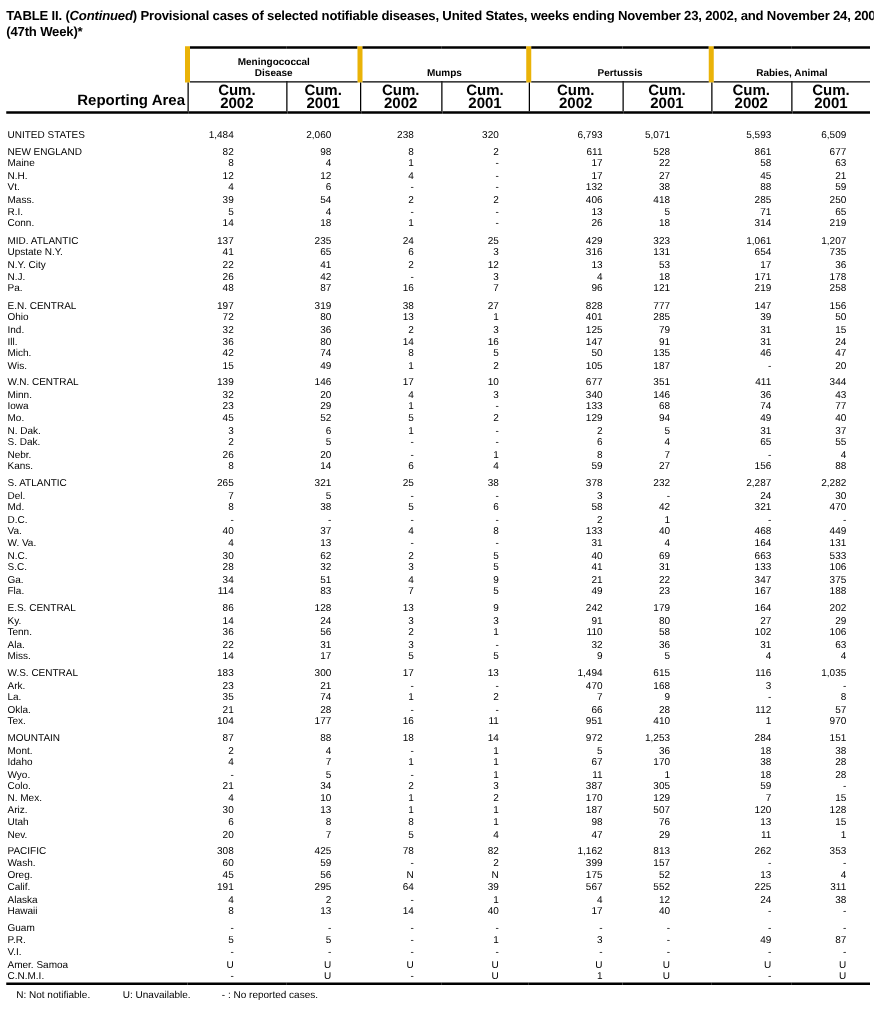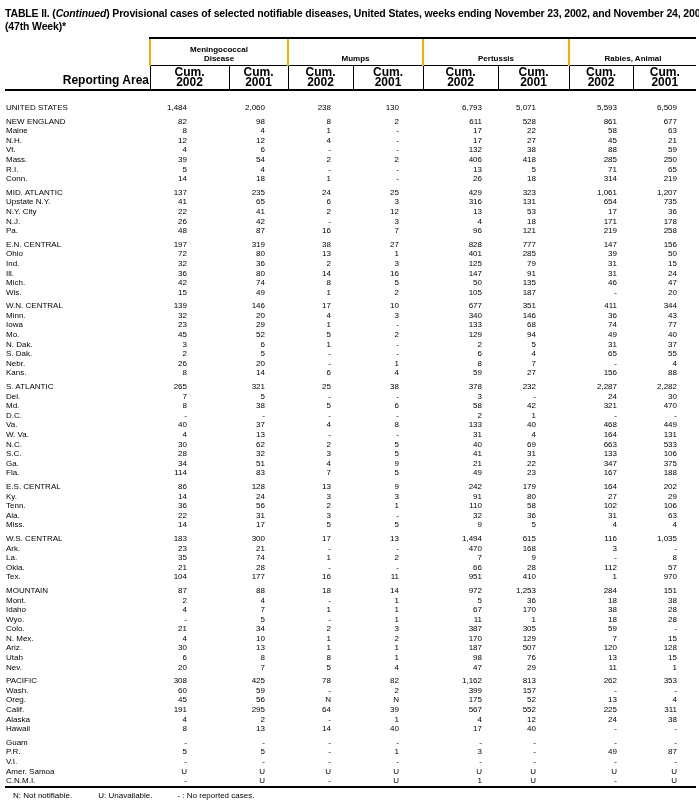--- a/index.html
+++ b/index.html
@@ -19,21 +19,21 @@
           border-bottom:2px solid #000; }
   col.c-area { width:145px; }
   col.c-m02 { width:79px; }  col.c-m01 { width:59px; }
   col.c-u02 { width:65px; }  col.c-u01 { width:70px; }
   col.c-p02 { width:75px; }  col.c-p01 { width:71px; }
   col.c-r02 { width:64px; }  col.c-r01 { width:63px; }
 
   th { font-weight:bold; padding:0; }
   .areaH { text-align:right; vertical-align:bottom; font-size:12px;
            padding:0 0 2px 1px; border-bottom:2px solid #000; }
-  .grp  { border-top:2px solid #000; border-left:2px solid #eab308; border-bottom:1px solid #000;
+  .grp  { border-top:2px solid #000; border-left:4px solid #eab308; border-bottom:1px solid #000;
           text-align:center; vertical-align:bottom; font-size:8px; line-height:9px;
           padding:6px 0 2px; }
   .sub  { border-left:1px solid #000; border-bottom:2px solid #000;
           text-align:center; font-size:12px; line-height:9.5px; padding:2px 0; }
 
   td { font-size:8px; line-height:9.6px; padding:0; vertical-align:top; white-space:nowrap; }
   td.area { text-align:left; padding-left:1px; }
   td.n { text-align:right; }
   td.n1 { padding-right:42px; }
   td.n2 { padding-right:23px; }
@@ -92,21 +92,21 @@
         <th class="sub"><span>Cum.</span><br><span>2002</span></th>
         <th class="sub"><span>Cum.</span><br><span>2001</span></th>
       </tr>
     </thead>
     <tbody>
         <tr class="first-row">
           <td class="area">UNITED STATES</td>
           <td class="n n1">1,484</td>
           <td class="n n2">2,060</td>
           <td class="n n3">238</td>
-          <td class="n n4">130</td>
+          <td class="n n4">320</td>
           <td class="n n5">6,793</td>
           <td class="n n6">5,071</td>
           <td class="n n7">5,593</td>
           <td class="n n8">6,509</td>
         </tr>
         <tr class="gap">
           <td colspan="9"></td>
         </tr>
         <tr>
           <td class="area">NEW ENGLAND</td>

